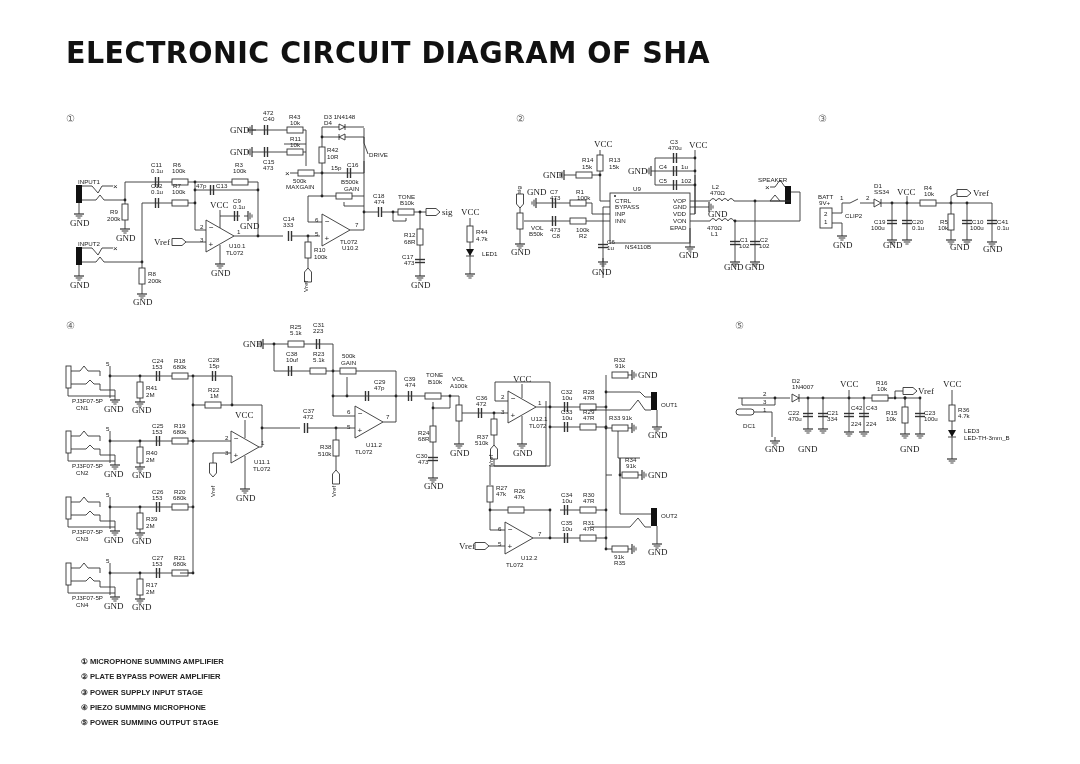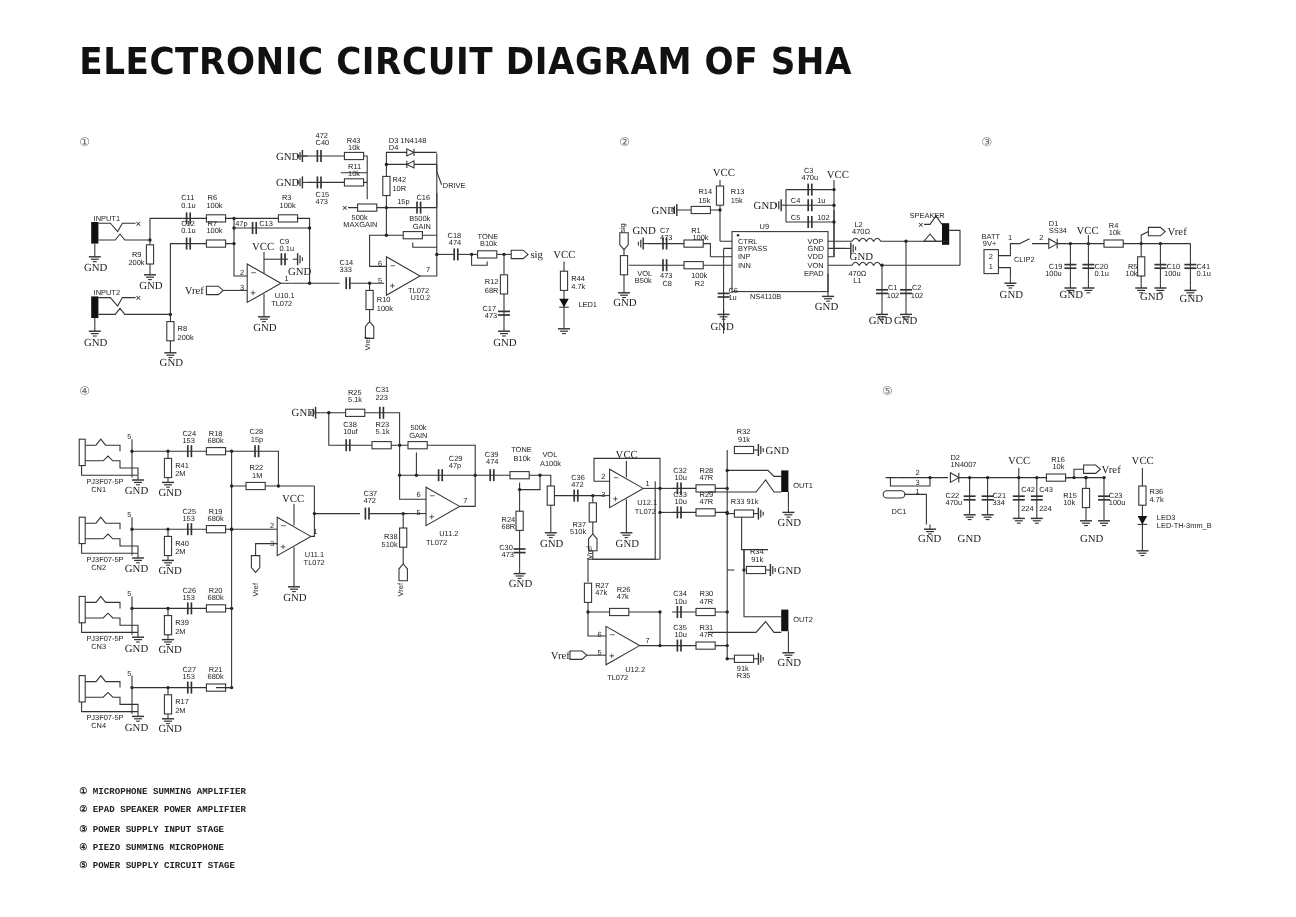--- a/index.html
+++ b/index.html
@@ -6,21 +6,21 @@
   body { width: 1080px; height: 764px; position: relative; overflow: hidden; font-family: "Liberation Sans", sans-serif; color: #111; }
   .title { position: absolute; left: 66px; top: 34px; font-family: "DejaVu Sans", sans-serif; font-size: 31px; font-weight: bold; letter-spacing: 0.5px; transform: scaleX(0.92); transform-origin: left top; color: #111; }
   .secnum { position: absolute; font-size: 10px; color: #666; }
   svg.schem { position: absolute; left: 0; top: 0; width: 1080px; height: 764px; }
   svg text { font-family: "Liberation Sans", sans-serif; fill: #222; }
   svg .lbl { font-size: 6.2px; }
   svg .gnd { font-family: "Liberation Serif", serif; font-size: 9px; }
   svg .vcc { font-family: "Liberation Serif", serif; font-size: 9px; }
   .w { stroke: #333; stroke-width: 0.9; fill: none; }
   .dot { fill: #222; }
-  .legend { position: absolute; left: 66px; top: 654px; font-size: 7.6px; font-weight: bold; line-height: 15.3px; color: #222; font-family: Liberation Mono, monospace; }
+  .legend { position: absolute; left: 81px; top: 654px; font-size: 7.6px; font-weight: bold; line-height: 15.3px; color: #222; font-family: Liberation Sans, sans-serif; }
 </style>
 </head>
 <body>
 
 <div class="title">ELECTRONIC CIRCUIT DIAGRAM OF SHA</div>
 
 <div class="secnum" style="left:66px;top:113px">①</div>
 <div class="secnum" style="left:516px;top:113px">②</div>
 <div class="secnum" style="left:818px;top:113px">③</div>
 <div class="secnum" style="left:66px;top:320px">④</div>
@@ -910,17 +910,17 @@
     <use href="#gndsym" x="952" y="455"></use>
     <text class="lbl" x="958" y="412">R36</text>
     <text class="lbl" x="958" y="418">4.7k</text>
     <text class="lbl" x="964" y="433">LED3</text>
     <text class="lbl" x="964" y="440">LED-TH-3mm_B</text>
   </g>
 </svg>
 
 <div class="legend">
   <div>① MICROPHONE SUMMING AMPLIFIER</div>
-  <div>② EPAD SPEAKER POWER AMPLIFIER</div>
+  <div>② PLATE BYPASS POWER AMPLIFIER</div>
   <div>③ POWER SUPPLY INPUT STAGE</div>
   <div>④ PIEZO SUMMING MICROPHONE</div>
-  <div>⑤ POWER SUPPLY CIRCUIT STAGE</div>
+  <div>⑤ POWER SUMMING OUTPUT STAGE</div>
 </div>
 
 </body></html>

